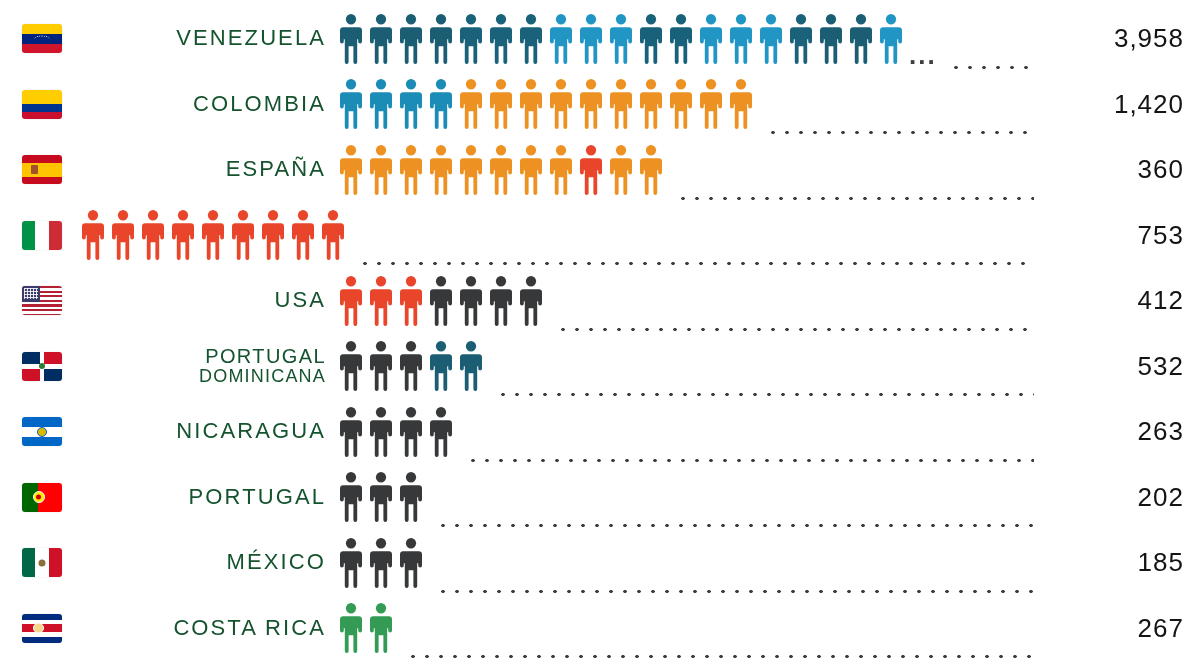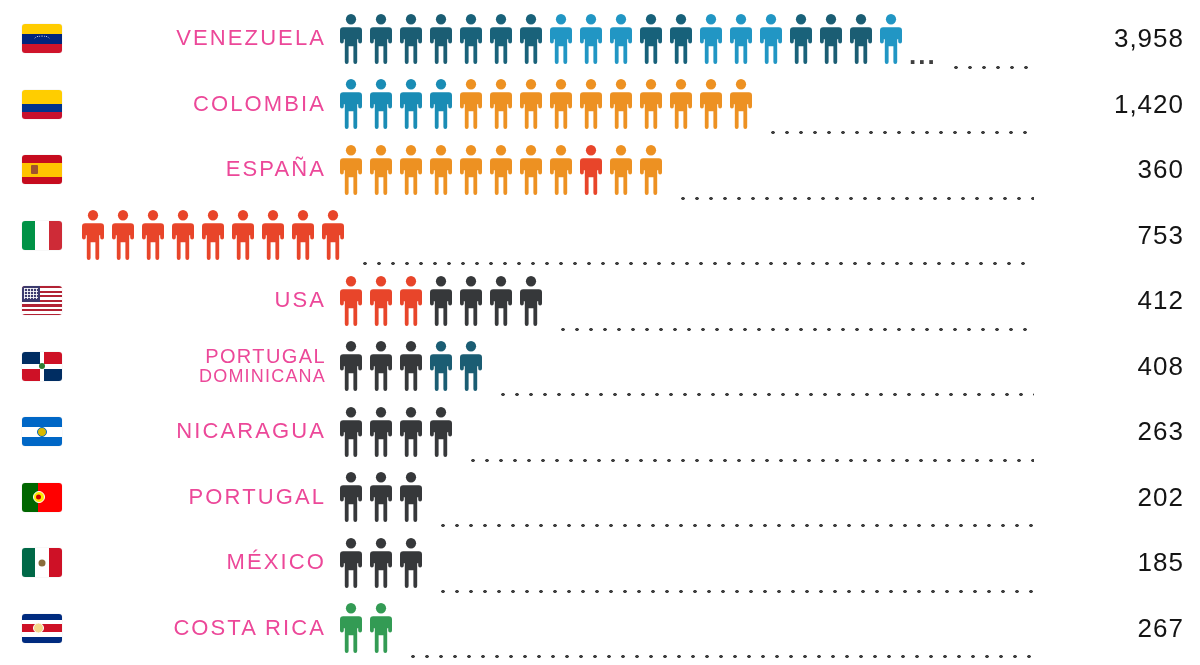--- a/index.html
+++ b/index.html
@@ -74,21 +74,21 @@
     box-sizing: border-box;
     display: flex;
     flex-direction: column;
     align-items: flex-end;
     justify-content: center;
     line-height: 1.04;
   }
   .label-cell .ln {
     font-size: 22px;
     letter-spacing: 2.1px;
-    color: #ec4899;
+    color: #14532d;
     font-weight: 400;
     white-space: nowrap;
   }
   .label-cell.two .ln { font-size: 20px; letter-spacing: 1.4px; }
   .label-cell.two .ln2 { font-size: 18px; letter-spacing: 1.2px; }
 
   
   .picto-cell {
     flex: 1 1 auto;
     display: flex;
@@ -513,21 +513,21 @@
             <ellipse cx="15" cy="6.2" rx="5.1" ry="5.2" fill="#1b5d73"></ellipse>
             <path d="M7.2 14.2h15.6a3.2 3.2 0 0 1 3.2 3.2v11.1a1.9 1.9 0 0 1-3.8 0v-2.2h-1v22.8a1.9 1.9 0 0 1-3.8 0V33.2h-4.8v15.9a1.9 1.9 0 0 1-3.8 0V26.3h-1v2.2a1.9 1.9 0 0 1-3.8 0V17.4a3.2 3.2 0 0 1 3.2-3.2z" fill="#1b5d73"></path>
           </svg>
           <svg class="fig" viewBox="0 0 30 52" xmlns="http://www.w3.org/2000/svg" aria-hidden="true">
             <ellipse cx="15" cy="6.2" rx="5.1" ry="5.2" fill="#1b5d73"></ellipse>
             <path d="M7.2 14.2h15.6a3.2 3.2 0 0 1 3.2 3.2v11.1a1.9 1.9 0 0 1-3.8 0v-2.2h-1v22.8a1.9 1.9 0 0 1-3.8 0V33.2h-4.8v15.9a1.9 1.9 0 0 1-3.8 0V26.3h-1v2.2a1.9 1.9 0 0 1-3.8 0V17.4a3.2 3.2 0 0 1 3.2-3.2z" fill="#1b5d73"></path>
           </svg>
         </div>
         <div class="leader"></div>
       </div>
-      <div class="value-cell"><span class="val">408</span></div>
+      <div class="value-cell"><span class="val">532</span></div>
     </div>
     <div class="row">
       <div class="flag-cell">
         <div class="flag">
           <span class="b3a" style="background:#0067c6"></span>
           <span class="b3b" style="background:#ffffff"></span>
           <span class="b3c" style="background:#0067c6"></span>
           <span class="emblem" style="left:50%;top:50%;transform:translate(-50%,-50%);width:8px;height:8px;background:#d9b800;border:1px solid #0067c6"></span>
         </div>
       </div>

